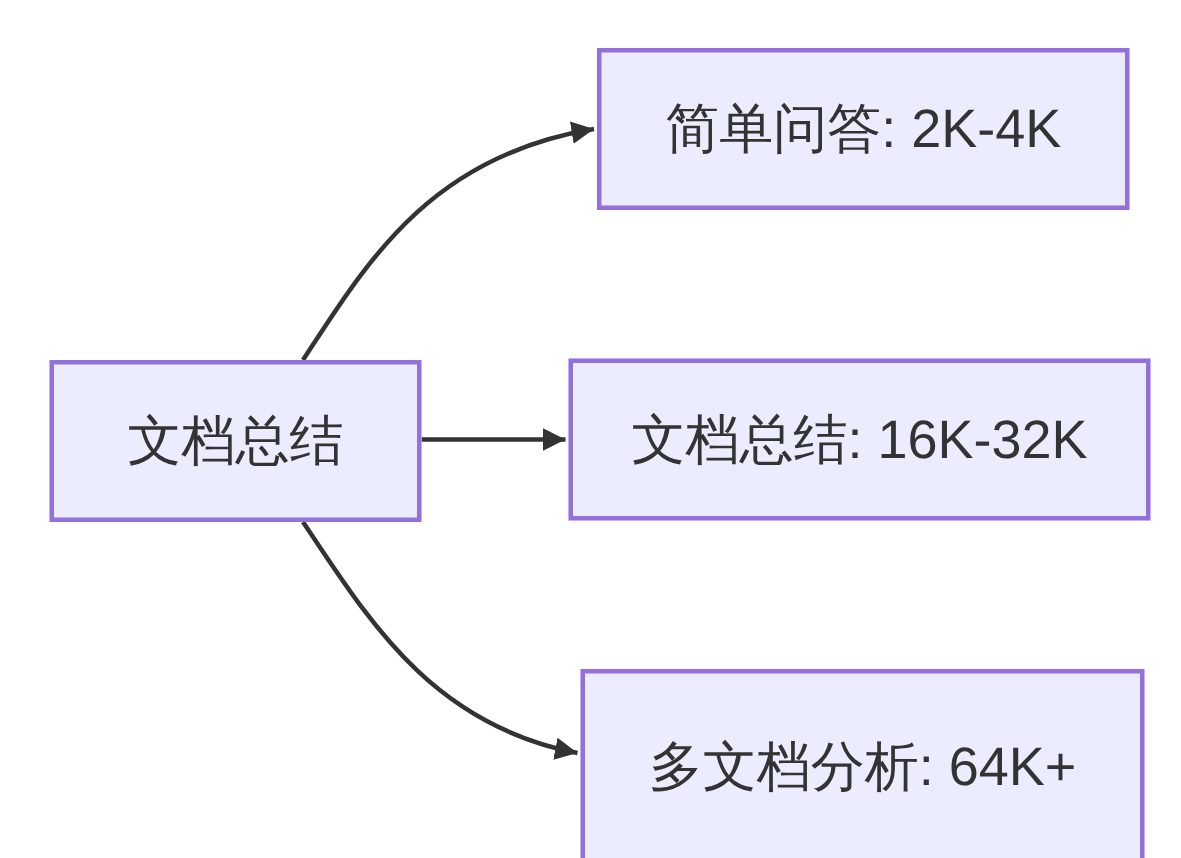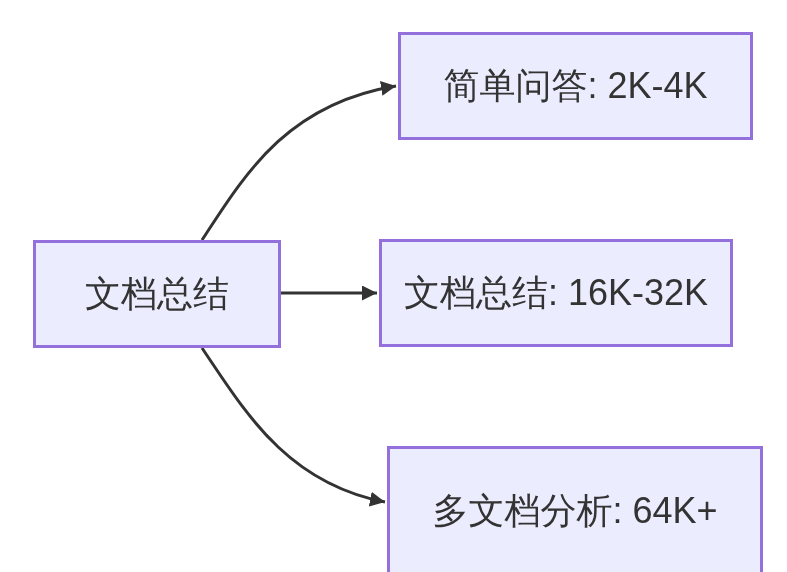--- a/index.html
+++ b/index.html
@@ -32,21 +32,21 @@
     display: flex;
     align-items: center;
     justify-content: center;
     font-size: 36px;
     line-height: 1.2;
     white-space: nowrap;
     text-align: center;
   }
   .node-root   { left: 33px;  top: 240px; width: 248px; height: 108px; }
   .node-top    { left: 398px; top: 32px;  width: 355px; height: 108px; }
-  .node-middle { left: 379px; top: 239px; width: 354px; height: 108px; }
+  .node-middle { left: 379px; top: 239px; width: 388px; height: 108px; }
   .node-bottom { left: 387px; top: 446px; width: 376px; height: 130px; }
   .edge {
     fill: none;
     stroke: #333333;
     stroke-width: 3px;
   }
 </style>
 </head>
 <body>
 

